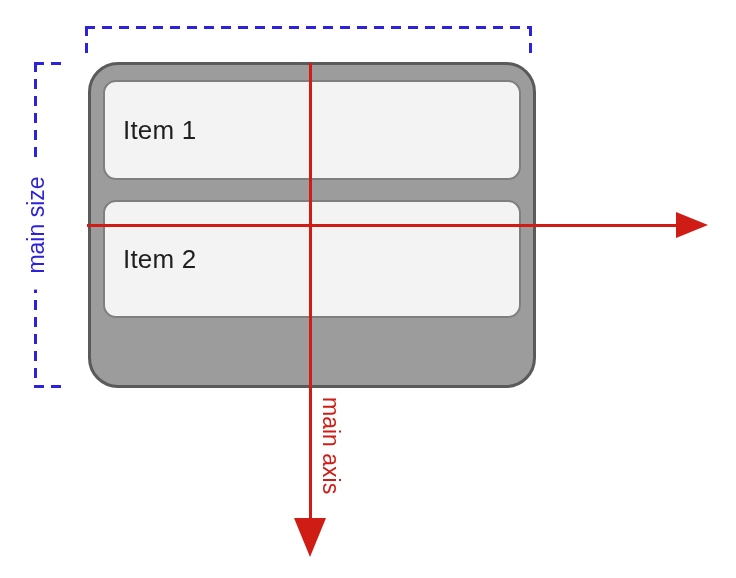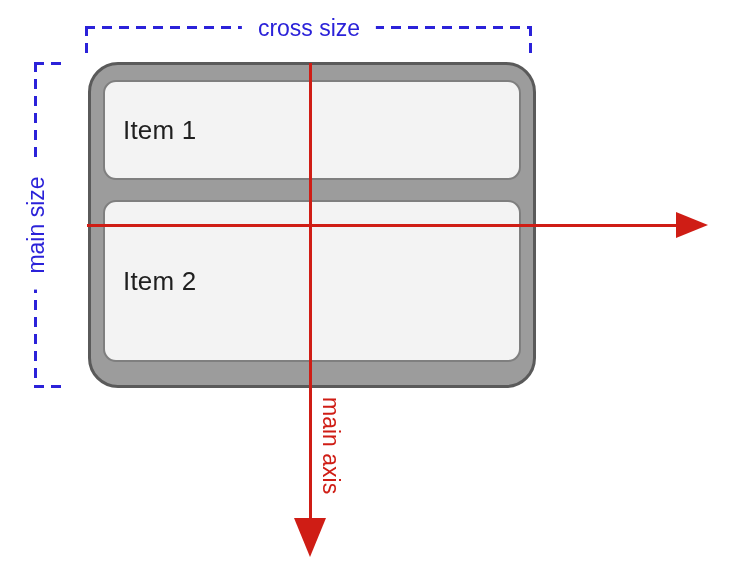--- a/index.html
+++ b/index.html
@@ -33,21 +33,21 @@
     position:absolute;left:103px;width:418px;
     background:var(--item-fill);
     border:2px solid var(--item-border);
     border-radius:13px;
     display:flex;align-items:center;
     padding-left:18px;
     font-size:26px;color:var(--item-text);
     letter-spacing:0.2px;
   }
   .flex-item.item1{top:80px;height:100px;}
-  .flex-item.item2{top:200px;height:162px;}
+  .flex-item.item2{top:200px;height:118px;}
 
   
   .dash-h{position:absolute;height:3px;
     background:repeating-linear-gradient(to right,var(--size-annotation-blue) 0 10px,transparent 10px 17px);}
   .dash-v{position:absolute;width:3px;
     background:repeating-linear-gradient(to bottom,var(--size-annotation-blue) 0 10px,transparent 10px 17px);}
 
   .cs-line{left:85px;top:26px;width:447px;}
   .cs-tick-left{left:85px;top:26px;height:28px;}
   .cs-tick-right{left:529px;top:26px;height:28px;}
@@ -103,21 +103,20 @@
   </div>
 
   <div class="axis-line-v"></div>
   <div class="axis-arrow-down"></div>
   <div class="axis-line-h"></div>
   <div class="axis-arrow-right"></div>
 
   <div class="dash-h cs-line"></div>
   <div class="dash-v cs-tick-left"></div>
   <div class="dash-v cs-tick-right"></div>
-  <div class="size-label cross-size-label">cross size</div>
 
   <div class="dash-v ms-line"></div>
   <div class="dash-h ms-tick-top"></div>
   <div class="dash-h ms-tick-bottom"></div>
   <div class="size-label main-size-label">main size</div>
 
   <div class="axis-label main-axis-label">main axis</div>
 
 </div>
 

